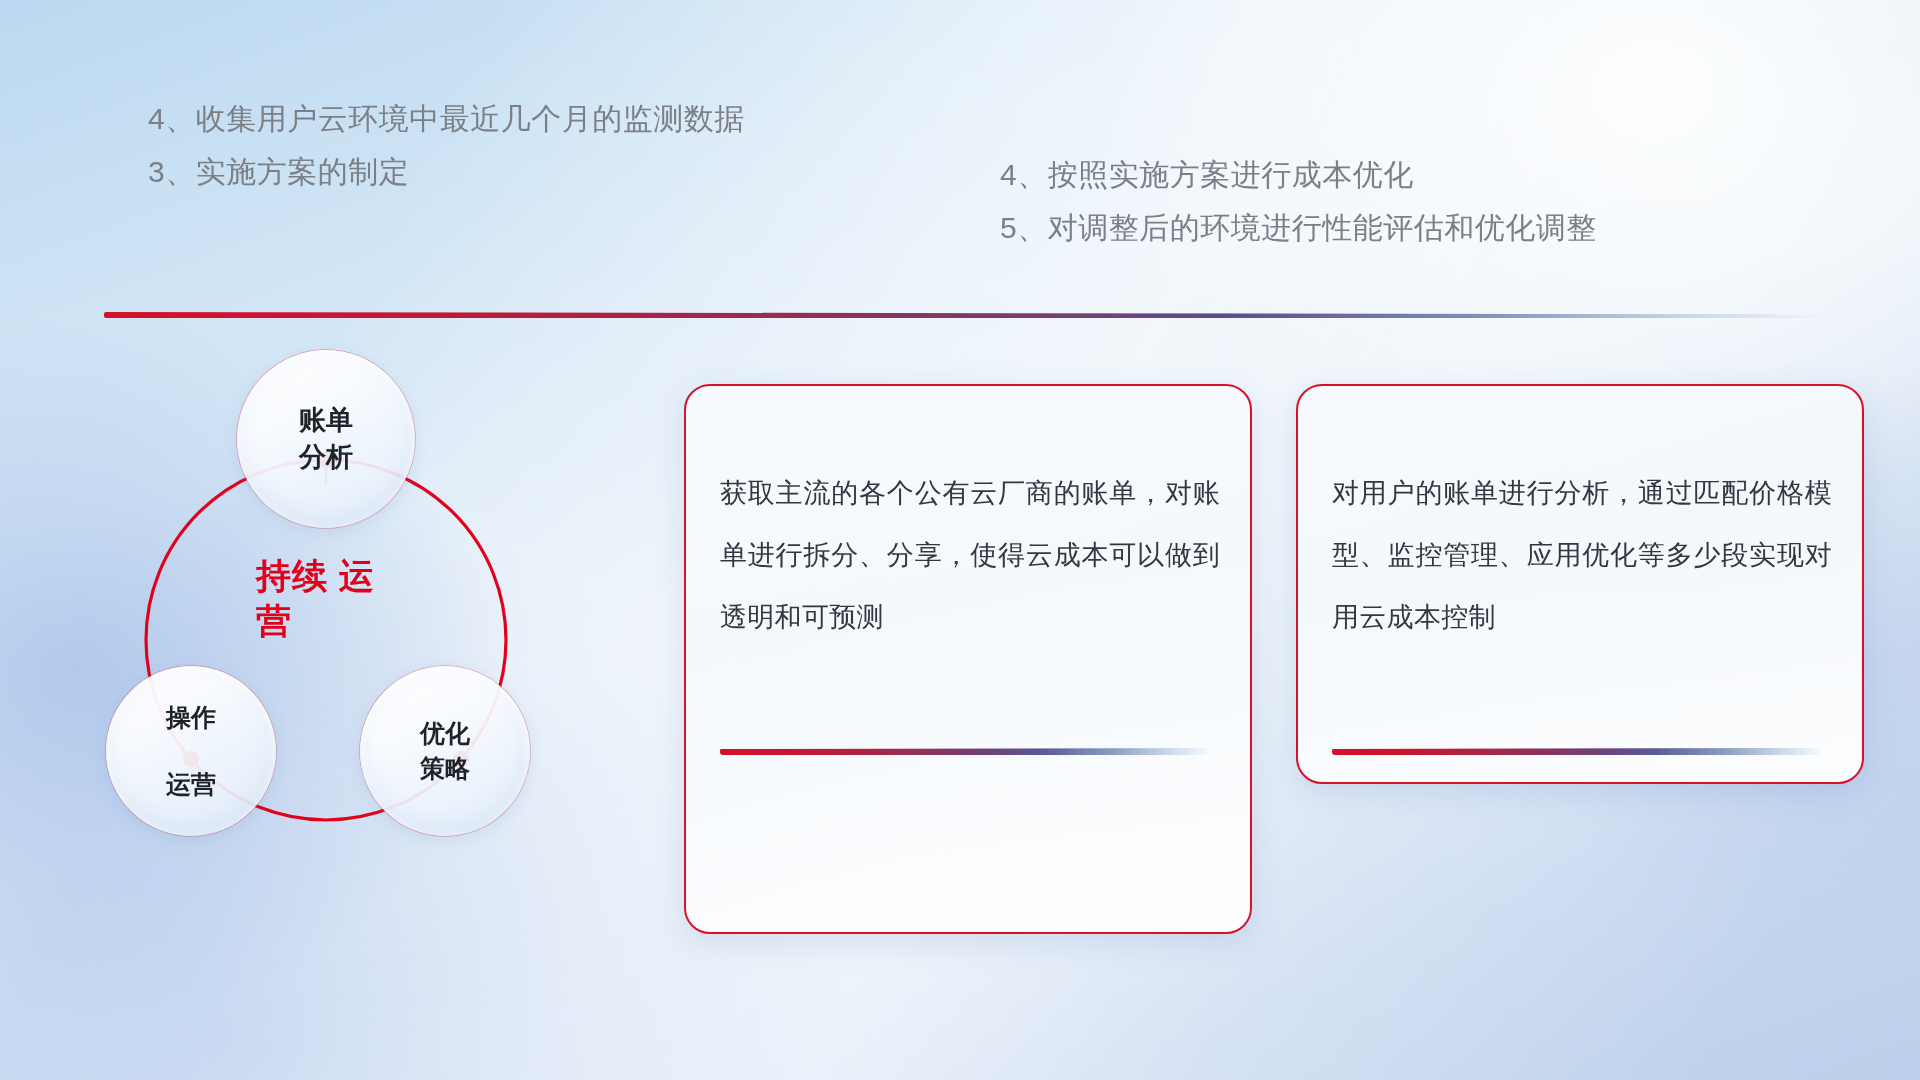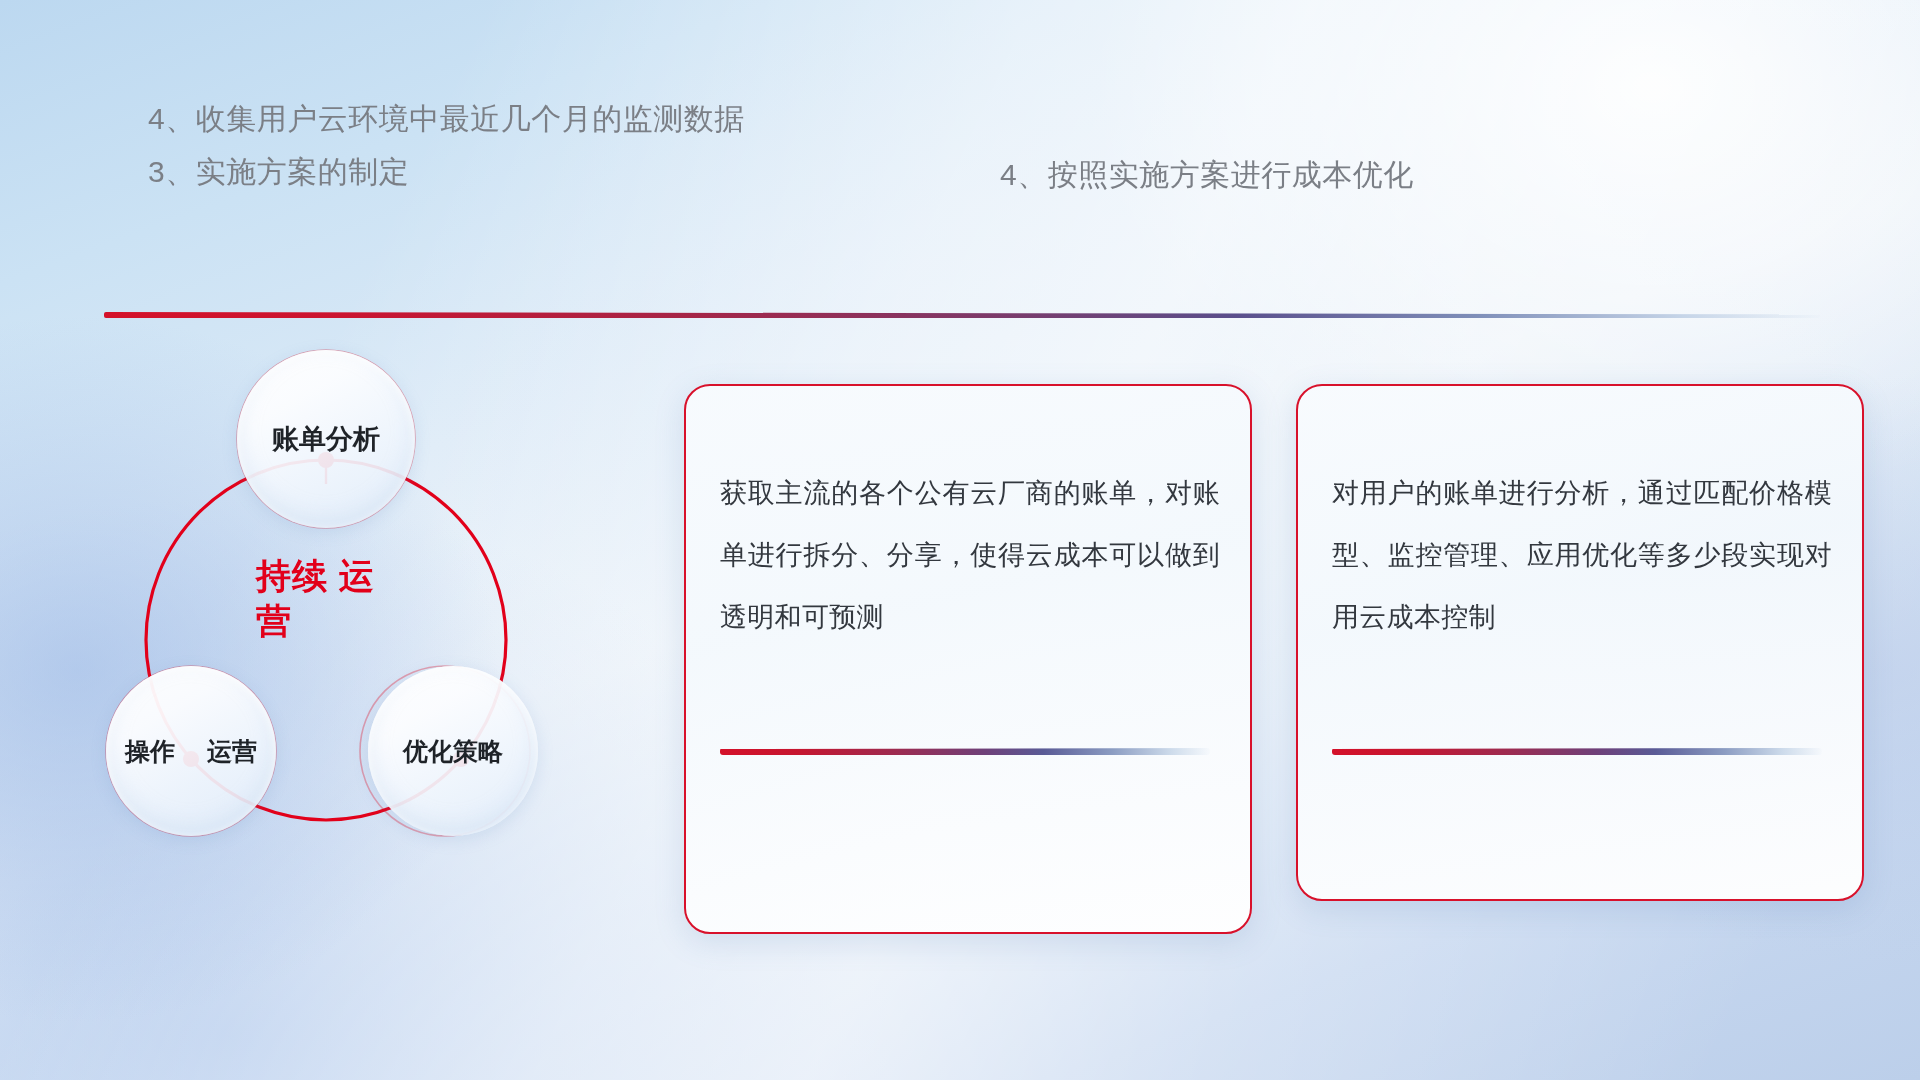--- a/index.html
+++ b/index.html
@@ -112,21 +112,21 @@
       linear-gradient(150deg,
         rgba(255,255,255,0.97) 0%,
         rgba(252,253,255,0.95) 30%,
         rgba(240,246,253,0.92) 62%,
         rgba(226,237,250,0.90) 100%);
     box-shadow:
       inset 0 2px 10px rgba(255,255,255,0.95),
       inset 0 -8px 22px rgba(185,208,236,0.35),
       0 4px 16px rgba(110,150,200,0.18);
     display: flex;
-    flex-direction: row;
+    flex-direction: column;
     align-items: center;
     justify-content: center;
     text-align: center;
     color: #1f2328;
     font-weight: bold;
   }
   .bubble span { display: block; }
 
   #bubble-top {
     left: 141px; top: 2px;
@@ -135,21 +135,21 @@
     z-index: 7;
   }
   #bubble-bl {
     left: 10px; top: 318px;
     width: 170px; height: 170px;
     font-size: 25px; line-height: 35px;
     z-index: 7;
     gap: 32px;
   }
   #bubble-br {
-    left: 272px; top: 318px;
+    left: 264px; top: 318px;
     width: 170px; height: 170px;
     font-size: 25px; line-height: 35px;
     z-index: 7;
   }
 
   #venn-center {
     position: absolute;
     left: 160px; top: 205px;
     width: 150px;
     text-align: left;
@@ -170,21 +170,21 @@
     background: linear-gradient(168deg,
       rgba(248,251,254,0.94) 0%,
       rgba(244,249,253,0.93) 40%,
       rgba(250,252,254,0.95) 72%,
       rgba(255,255,255,0.96) 100%);
     box-shadow: 0 8px 30px rgba(90,130,185,0.18);
     box-sizing: border-box;
     overflow: hidden;
   }
   #card-1 { left: 684px;  top: 384px; width: 568px; height: 550px; }
-  #card-2 { left: 1296px; top: 384px; width: 568px; height: 517px; }
+  #card-2 { left: 1296px; top: 384px; width: 568px; height: 400px; }
 
   .card-body {
     position: absolute;
     left: 34px; right: 30px;
     top: 76px;
     color: #33383f;
     font-size: 27px;
     line-height: 62px;
     text-align: justify;
     text-align-last: left;
@@ -224,20 +224,21 @@
 
 <div id="stage">
 
   <div class="list-col" id="list-left">
     <div class="list-item">4、收集用户云环境中最近几个月的监测数据</div>
     <div class="list-item">3、实施方案的制定</div>
   </div>
 
   <div class="list-col" id="list-right">
     <div class="list-item">4、按照实施方案进行成本优化</div>
+    <div class="list-item">5、对调整后的环境进行性能评估和优化调整</div>
   </div>
 
   <div id="top-rule"></div>
 
   <div id="venn">
 
     <svg width="540" height="600" viewBox="0 0 540 600">
 
       <circle cx="230" cy="292" r="180" fill="none" stroke="#e2001a" stroke-width="3.2"></circle>
 

